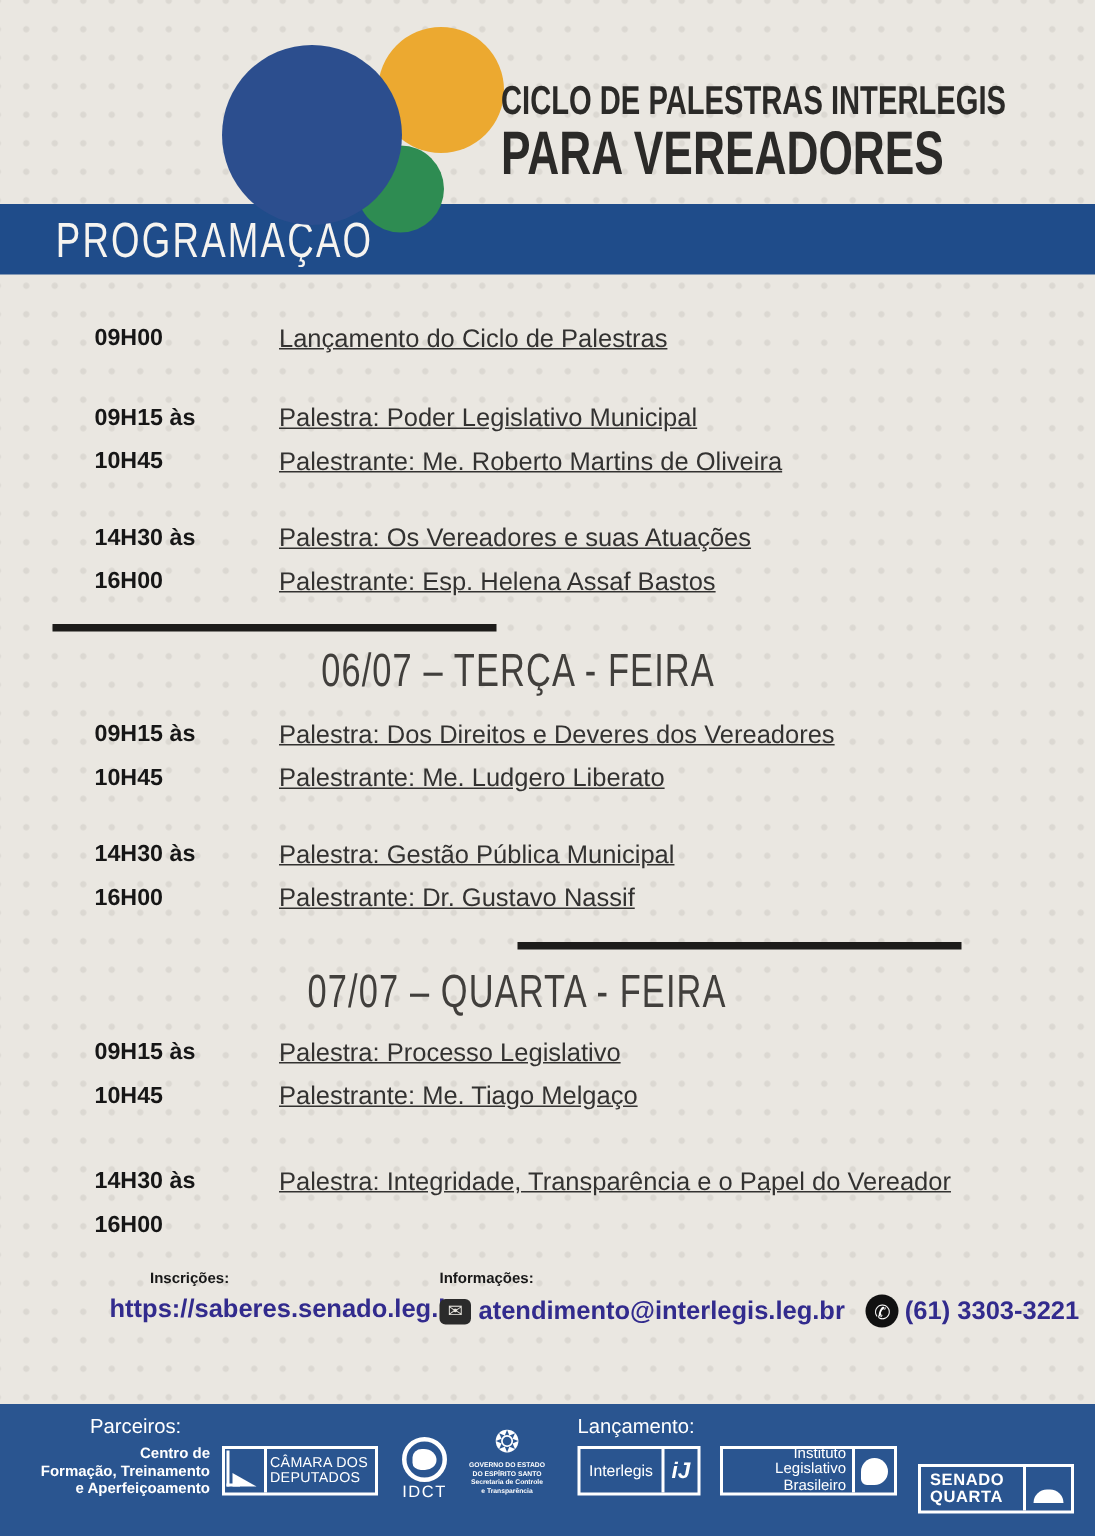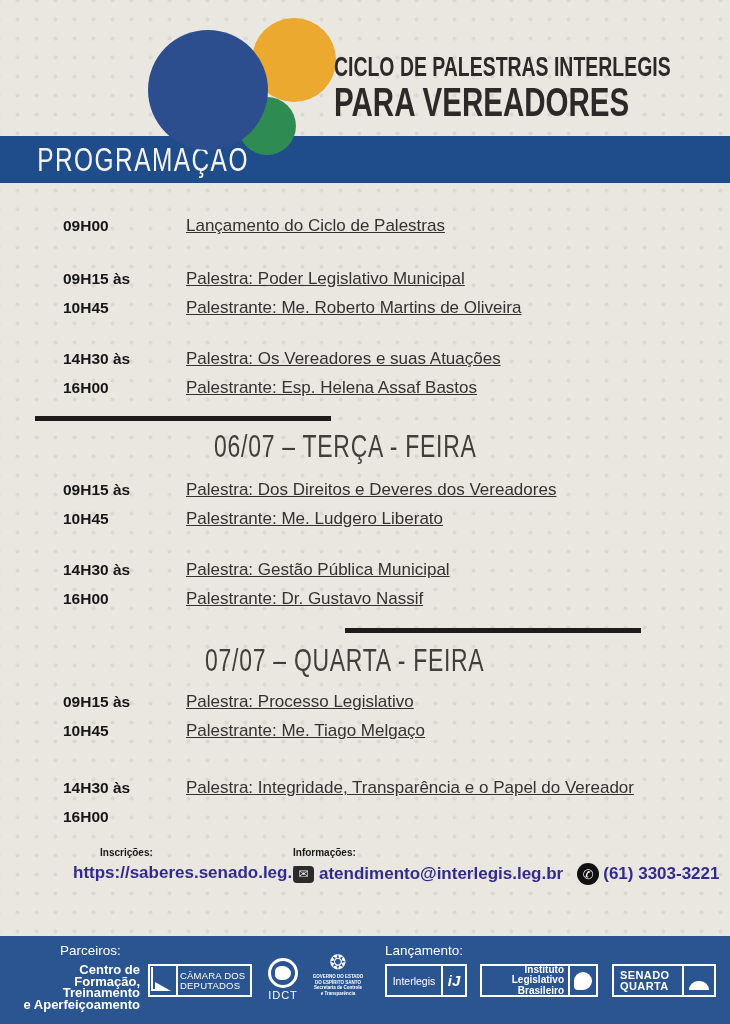--- a/index.html
+++ b/index.html
@@ -51,44 +51,44 @@
   .env-icon { width:21px; height:17px; background:#2b2b2b; border-radius:4px; color:#eae7e1;
               font-size:12px; margin-right:5px; }
   .phone-icon { width:22px; height:22px; background:#111; border-radius:50%; color:#fff;
               font-size:13px; margin-left:14px; margin-right:4px; }
 
   
   .footer { position:absolute; left:0; bottom:0; width:730px; height:88px; background:#2a5590; color:#fff; }
   .f-label { position:absolute; top:7px; font-size:13.5px; }
   .f-parceiros { left:60px; } .f-realizacao { left:385px; }
   .f-centro { position:absolute; left:8px; top:28px; width:132px; text-align:right;
-              font-size:13px; font-weight:bold; line-height:11.5px; }
+              font-size:10px; font-weight:bold; line-height:11.5px; }
   .lbox { position:absolute; border:2px solid #fff; display:flex; align-items:center; height:33px; }
   .lbox .sep { width:2px; align-self:stretch; background:#fff; }
   .box-camara { left:148px; top:28px; width:104px; }
   .box-camara .cam-icon { width:26px; display:flex; align-items:flex-end; justify-content:center; height:100%; padding-bottom:4px; }
   .cam-shape { width:0; height:0; border-left:16px solid #fff; border-top:9px solid transparent; }
   .cam-l { position:absolute; left:151px; top:31px; width:9px; height:24px; border-left:2px solid #fff; border-bottom:2px solid #fff; }
   .box-camara .txt { font-size:9.5px; font-weight:normal; line-height:10px; padding:0 4px 0 2px; letter-spacing:.2px; }
   .idct { position:absolute; left:262px; top:22px; width:42px; text-align:center; }
   .idct-ring { width:30px; height:30px; margin:0 auto; border:3px solid #fff; border-radius:50%;
                display:flex; align-items:center; justify-content:center; }
   .idct-blob { width:16px; height:14px; background:#fff; border-radius:45% 60% 55% 40%; }
   .idct-txt { font-size:11px; font-weight:normal; letter-spacing:1px; margin-top:1px; }
   .goves { position:absolute; left:312px; top:16px; width:52px; text-align:center; }
   .goves-crest { font-size:20px; line-height:20px; }
   .goves-txt { font-size:4.5px; font-weight:bold; line-height:5.5px; margin-top:2px; }
   .box-inter { left:385px; top:28px; width:82px; }
   .box-inter .txt { flex:1; font-size:10.5px; text-align:center; }
   .inter-icon { width:22px; text-align:center; font-weight:bold; font-size:15px; font-style:italic; }
   .box-ilb { left:480px; top:28px; width:118px; }
-  .box-ilb .txt { flex:1; font-size:10px; font-weight:bold; line-height:10.5px; text-align:right; padding-right:4px; }
+  .box-ilb .txt { flex:1; font-size:10px; font-weight:normal; line-height:10.5px; text-align:right; padding-right:4px; }
   .ilb-icon { width:26px; display:flex; align-items:center; justify-content:center; }
   .ilb-circle { width:18px; height:18px; background:#fff; border-radius:50% 50% 50% 4px; }
-  .box-senado { left:612px; top:28px; width:104px; }
+  .box-senado { left:612px; top:40px; width:104px; }
   .box-senado .txt { flex:1; font-size:11px; font-weight:bold; line-height:11px; padding-left:6px; letter-spacing:.4px; }
   .sen-icon { width:30px; display:flex; align-items:flex-end; justify-content:center; height:100%; padding-bottom:5px; }
   .sen-hill { width:20px; height:9px; background:#fff; border-radius:10px 10px 0 0; }
 </style>
 </head>
 <body>
 
 <div class="page">
 
   <div class="header">

